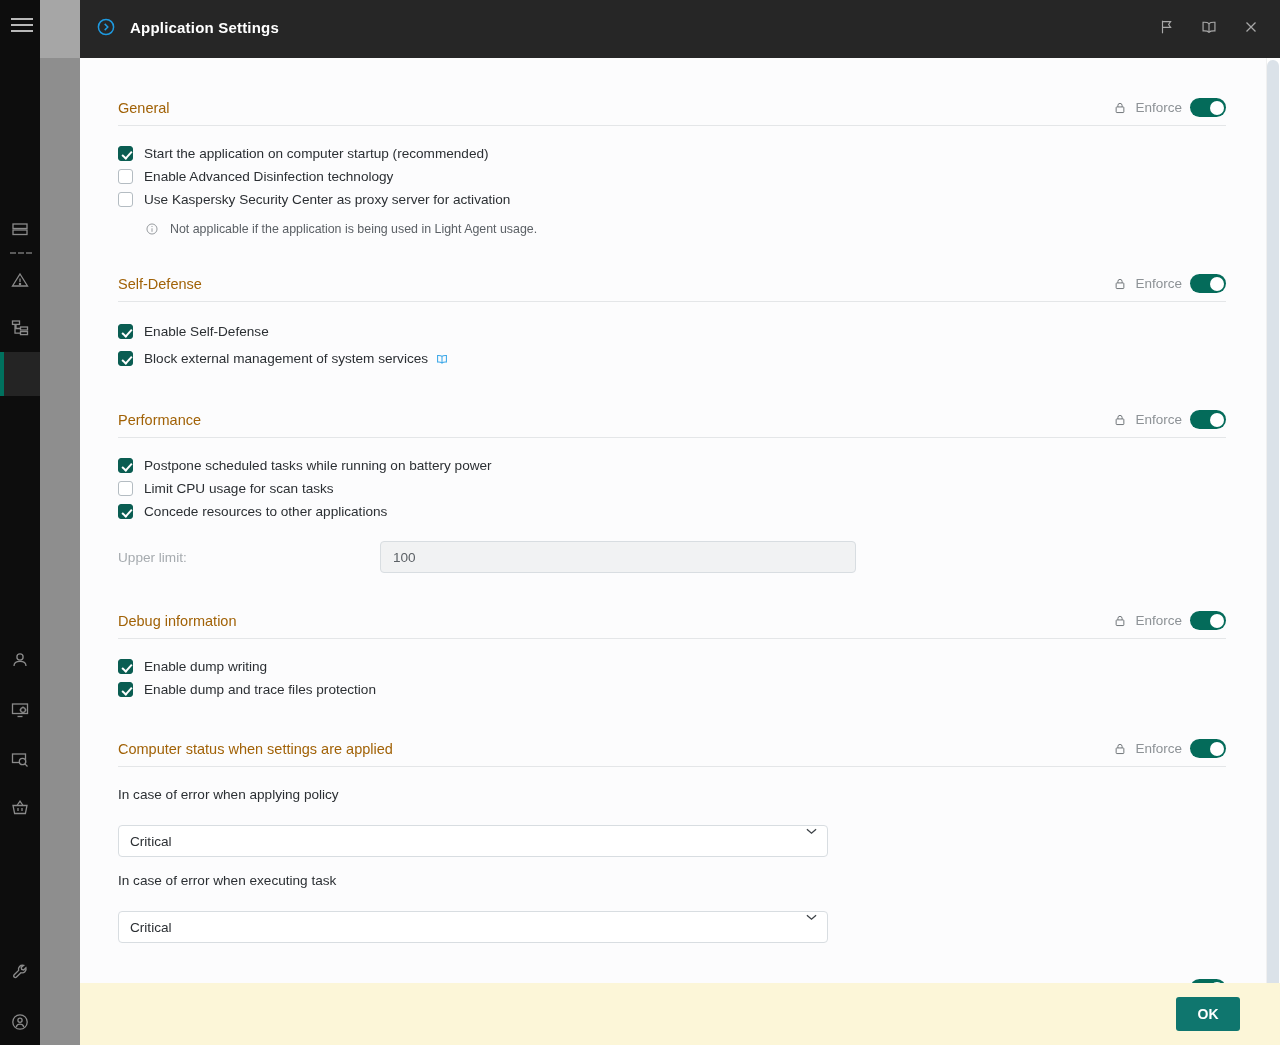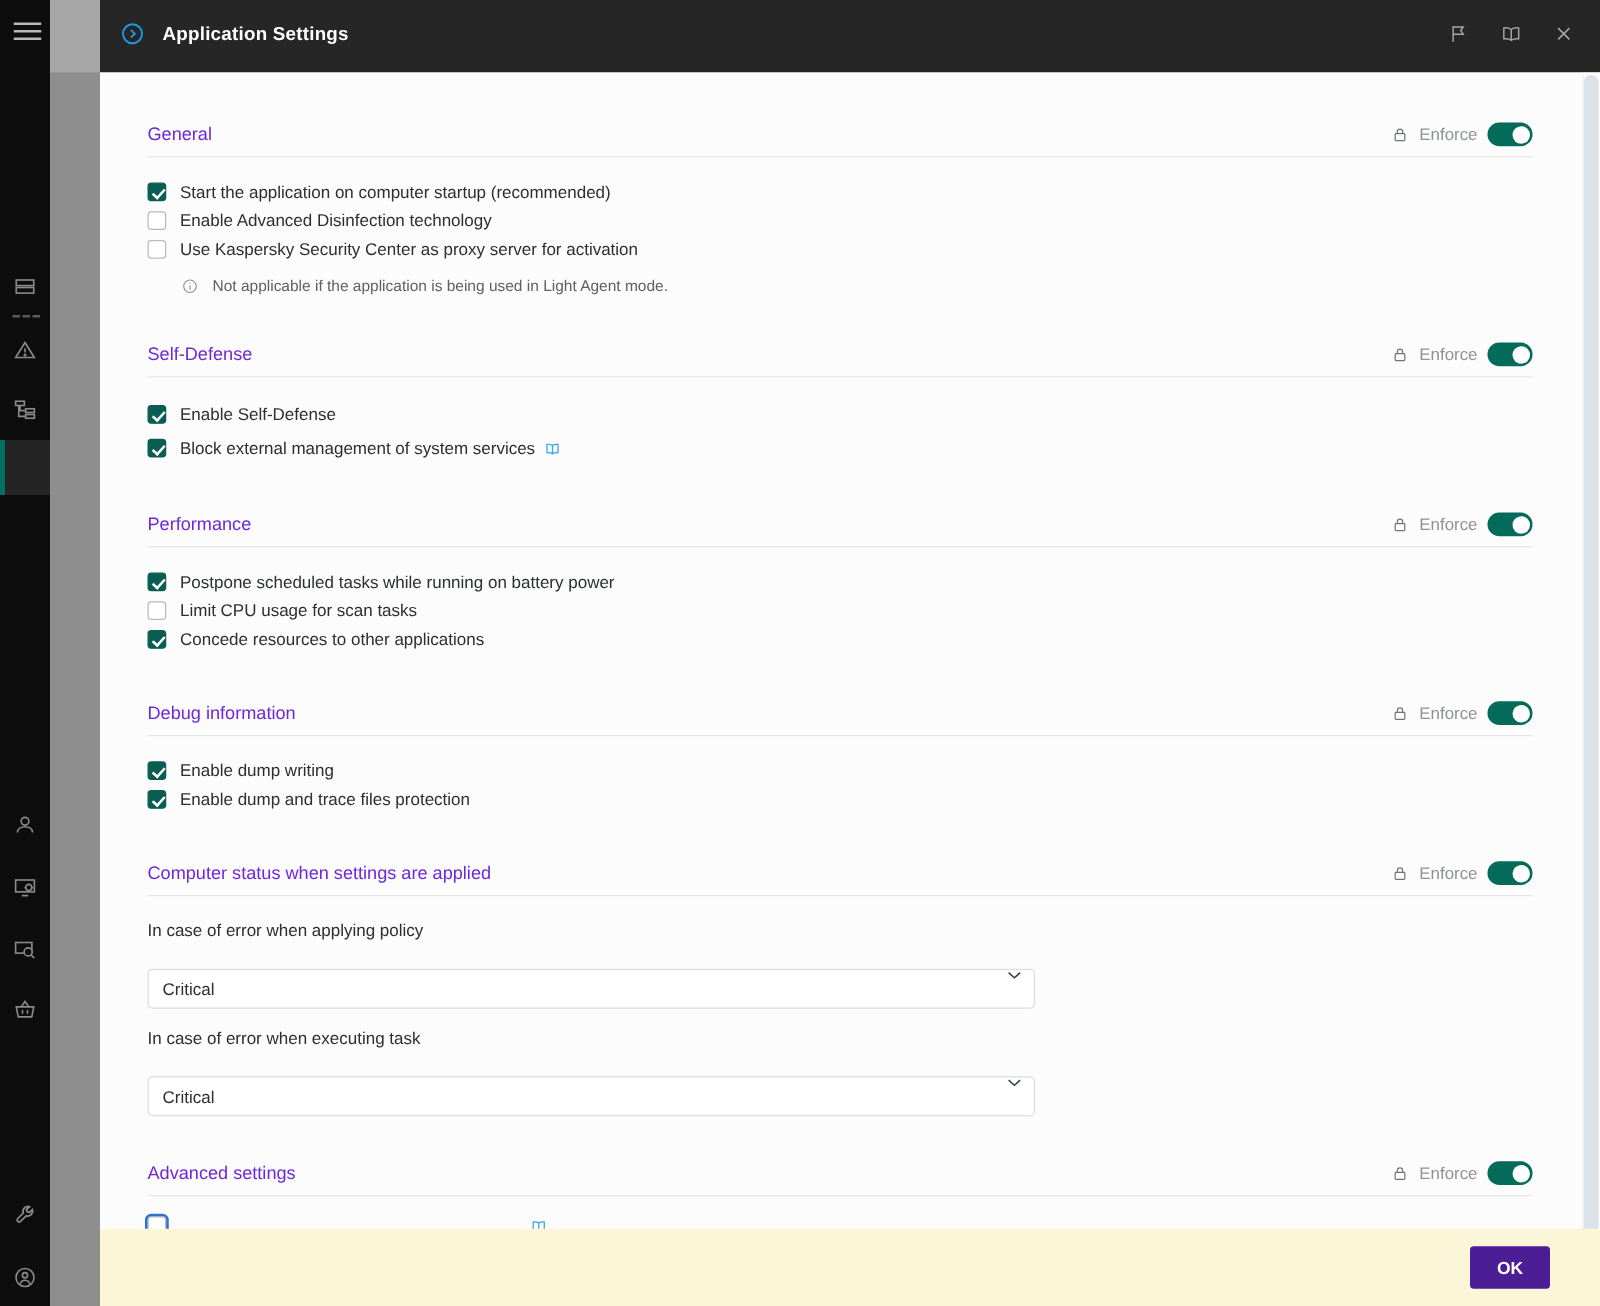--- a/index.html
+++ b/index.html
@@ -93,21 +93,21 @@
     position: absolute; right: 1px; top: 2px; width: 12px; height: 980px;
     background: #dbe2e9; border-radius: 6px; cursor: pointer;
   }
 
   
   .section { margin-bottom: 6px; }
   .section-head {
     display: flex; align-items: center; height: 34px;
     border-bottom: 1px solid #e4e6e8; padding-bottom: 2px;
   }
-  .section-title { font-size: 14.5px; color: #6d28d9; }
+  .section-title { font-size: 14.5px; color: #a16207; }
   .enforce-group {
     margin-left: auto; display: flex; align-items: center; gap: 8px;
   }
   .lock-icon { color: #6f7478; display: flex; }
   .enforce-label { font-size: 13.5px; color: #8d9296; }
   .toggle {
     width: 36px; height: 19px; border-radius: 10px;
     background: #046b5a; position: relative; cursor: pointer; flex: 0 0 36px;
   }
   .toggle::after {
@@ -166,21 +166,21 @@
     position: absolute; right: 11px; top: 12px; pointer-events: none; color: #3c4146;
   }
 
   
   #dialog-footer {
     position: absolute; left: 0; right: 0; bottom: 0; height: 62px;
     background: #fcf6d8; display: flex; align-items: center;
     justify-content: flex-end; padding-right: 40px;
   }
   #ok-button {
-    min-width: 64px; height: 34px; background: #4c1d95; color: #ffffff;
+    min-width: 64px; height: 34px; background: #0f766e; color: #ffffff;
     border: none; border-radius: 3px; font-size: 14px; font-weight: bold;
     font-family: "Liberation Sans", sans-serif; cursor: pointer;
     padding: 0 18px;
   }
 
   
   .clipped-row { margin-top: 16px; display: flex; align-items: center; }
   .clipped-cb {
     width: 15px; height: 15px; border-radius: 3px; flex: 0 0 15px;
     border: 1px solid #b4bcc2; background: #fff;
@@ -350,21 +350,21 @@
             <span class="cb-label">Use Kaspersky Security Center as proxy server for activation</span>
           </div>
           <div class="note-row">
             <span class="note-icon">
               <svg width="14" height="14" viewBox="0 0 20 20" fill="none" stroke="currentColor" stroke-width="1.3">
                 <circle cx="10" cy="10" r="7.2"></circle>
                   <path d="M10 9v5"></path>
                   <circle cx="10" cy="6.4" r=".8" fill="currentColor" stroke="none"></circle>
               </svg>
             </span>
-            <span class="note-text">Not applicable if the application is being used in Light Agent mode.</span>
+            <span class="note-text">Not applicable if the application is being used in Light Agent usage.</span>
           </div>
         </div>
       </div>
 
       <div class="section" style="margin-top:32px">
         <div class="section-head">
           <span class="section-title">Self-Defense</span>
           <span class="enforce-group">
             <span class="lock-icon">
               <svg width="14" height="14" viewBox="0 0 20 20" fill="none" stroke="currentColor" stroke-width="1.4">
@@ -413,20 +413,24 @@
             <span class="cb checked"></span>
             <span class="cb-label">Postpone scheduled tasks while running on battery power</span>
           </div>
           <div class="cb-row">
             <span class="cb"></span>
             <span class="cb-label">Limit CPU usage for scan tasks</span>
           </div>
           <div class="cb-row">
             <span class="cb checked"></span>
             <span class="cb-label">Concede resources to other applications</span>
+          </div>
+          <div class="field-row">
+            <span class="field-label-inline">Upper limit:</span>
+            <input class="text-input" type="text" disabled="" value="100" style="">
           </div>
         </div>
       </div>
 
       <div class="section" style="margin-top:32px">
         <div class="section-head">
           <span class="section-title">Debug information</span>
           <span class="enforce-group">
             <span class="lock-icon">
               <svg width="14" height="14" viewBox="0 0 20 20" fill="none" stroke="currentColor" stroke-width="1.4">

